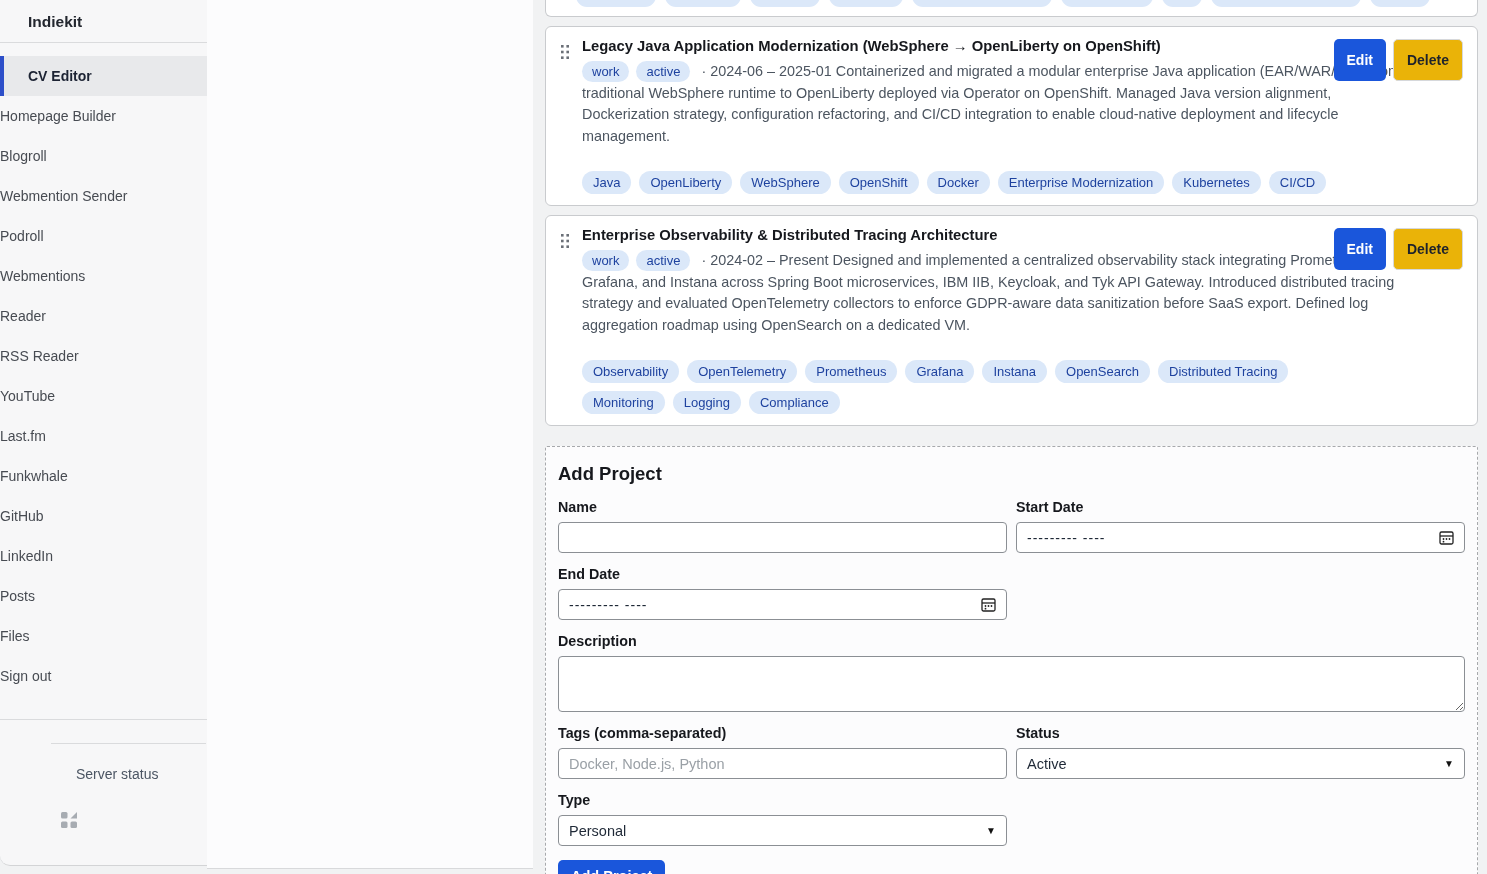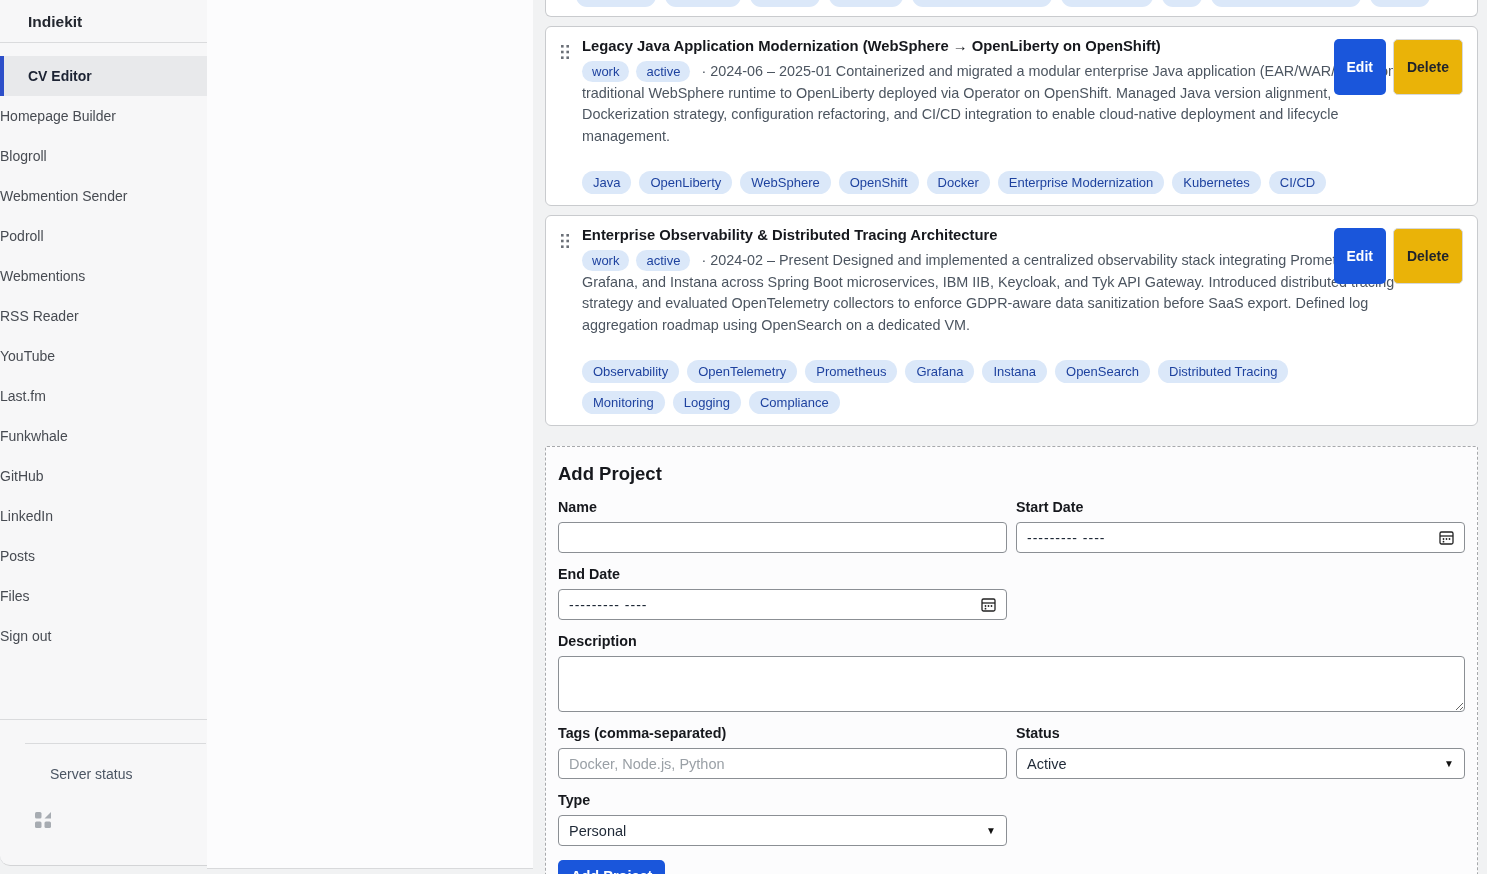--- a/index.html
+++ b/index.html
@@ -21,21 +21,21 @@
   }
   .sidebar-nav { padding-top:13px; height:676px; }
   .nav-item {
     height:40px; display:flex; align-items:center; 
     font-size:14px; color:#474b52; cursor:pointer;
   }
   .nav-item.active {
     background:#e8e9eb; border-left:4px solid #2d4fc9; padding-left:24px;
     color:#1c2333; font-weight:600;
   }
-  .sidebar-footer { border-top:1px solid #dadbdd; }
+  .sidebar-footer { border-top:1px solid #dadbdd;padding-left:26px; }
   .sidebar-footer hr {
     border:none; border-top:1px solid #dadbdd; margin:23px 28px 0 25px;
   }
   .server-status { margin:22px 0 0 50px; font-size:14px; color:#4b5563; cursor:pointer; }
   .logo-icon { display:block; margin:30px 0 0 35px; opacity:.85; }
 
   
   .preview-panel {
     position:absolute; left:207px; top:0; width:326px; height:869px;
     background:#fcfcfd; border-bottom:1px solid #d8d9db;
@@ -70,21 +70,21 @@
     display:inline-block; background:#dbe8f9; color:#1e429f; font-size:13px;
     line-height:17px; padding:2px 10px; border-radius:11px; margin-right:7px;
   }
   .card-tags { margin-top:24px; margin-right:100px; display:flex; flex-wrap:wrap; gap:8px; }
   .tag {
     background:#dbe8f9; color:#1e429f; font-size:13px; line-height:17px;
     padding:3px 11px; border-radius:12px; white-space:nowrap;
   }
   .card-actions { position:absolute; top:12px; right:14px; display:flex; gap:7px; }
   .btn { border:none; border-radius:5px; font-size:14px; font-weight:600; cursor:pointer;
-         font-family:inherit; padding:19px 13px; }
+         font-family:inherit; padding:12px 13px; }
   .btn-primary { background:#1a56db; color:#fff; }
   .btn-secondary { background:#eab308; color:#1f232b; border:1px solid #d6d8db; }
 
   
   .add-form {
     margin-top:20px; border:1.5px dashed #a7a9ac; border-radius:2px;
     background:#fcfcfd; padding:12px 12px 16px;
   }
   .form-heading { font-size:18.5px; font-weight:bold; color:#16181d; margin:4px 0 14px; }
   .form-grid { display:grid; grid-template-columns:1fr 1fr; column-gap:9px; row-gap:13px; }
@@ -120,20 +120,23 @@
     <span class="nav-label">Blogroll</span>
   </div>
       <div class="nav-item">
     <span class="nav-label">Webmention Sender</span>
   </div>
       <div class="nav-item">
     <span class="nav-label">Podroll</span>
   </div>
       <div class="nav-item">
     <span class="nav-label">Webmentions</span>
+  </div>
+      <div class="nav-item">
+    <span class="nav-label">Reader</span>
   </div>
       <div class="nav-item">
     <span class="nav-label">RSS Reader</span>
   </div>
       <div class="nav-item">
     <span class="nav-label">YouTube</span>
   </div>
       <div class="nav-item">
     <span class="nav-label">Last.fm</span>
   </div>

